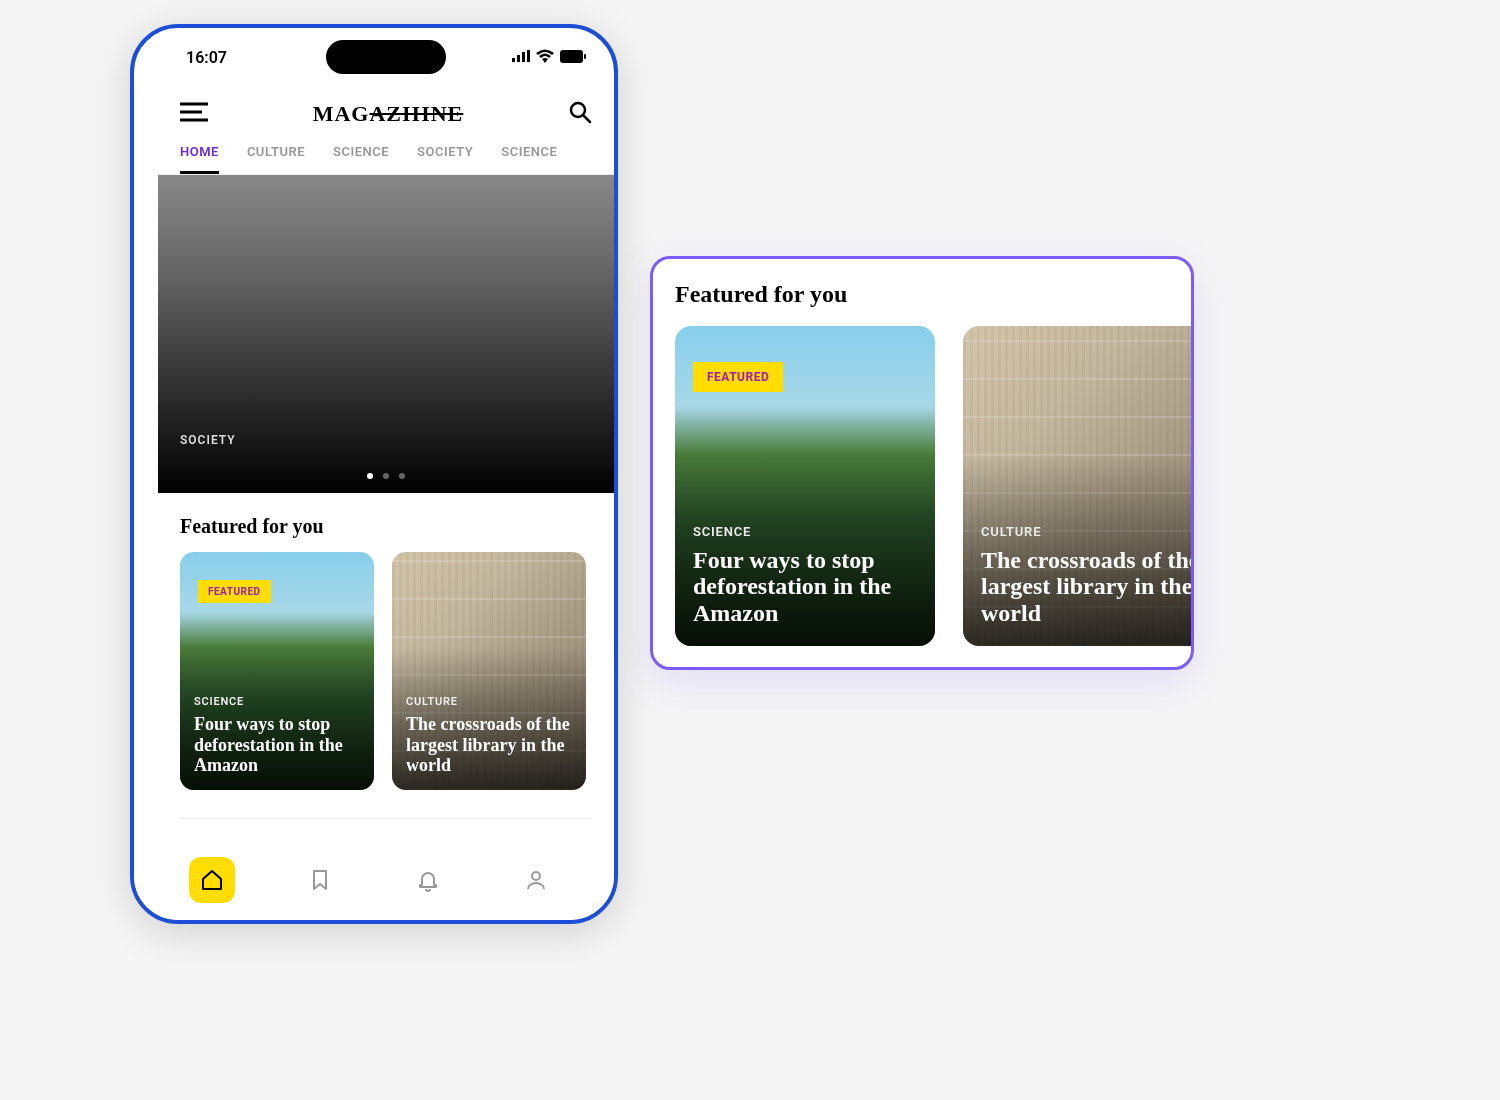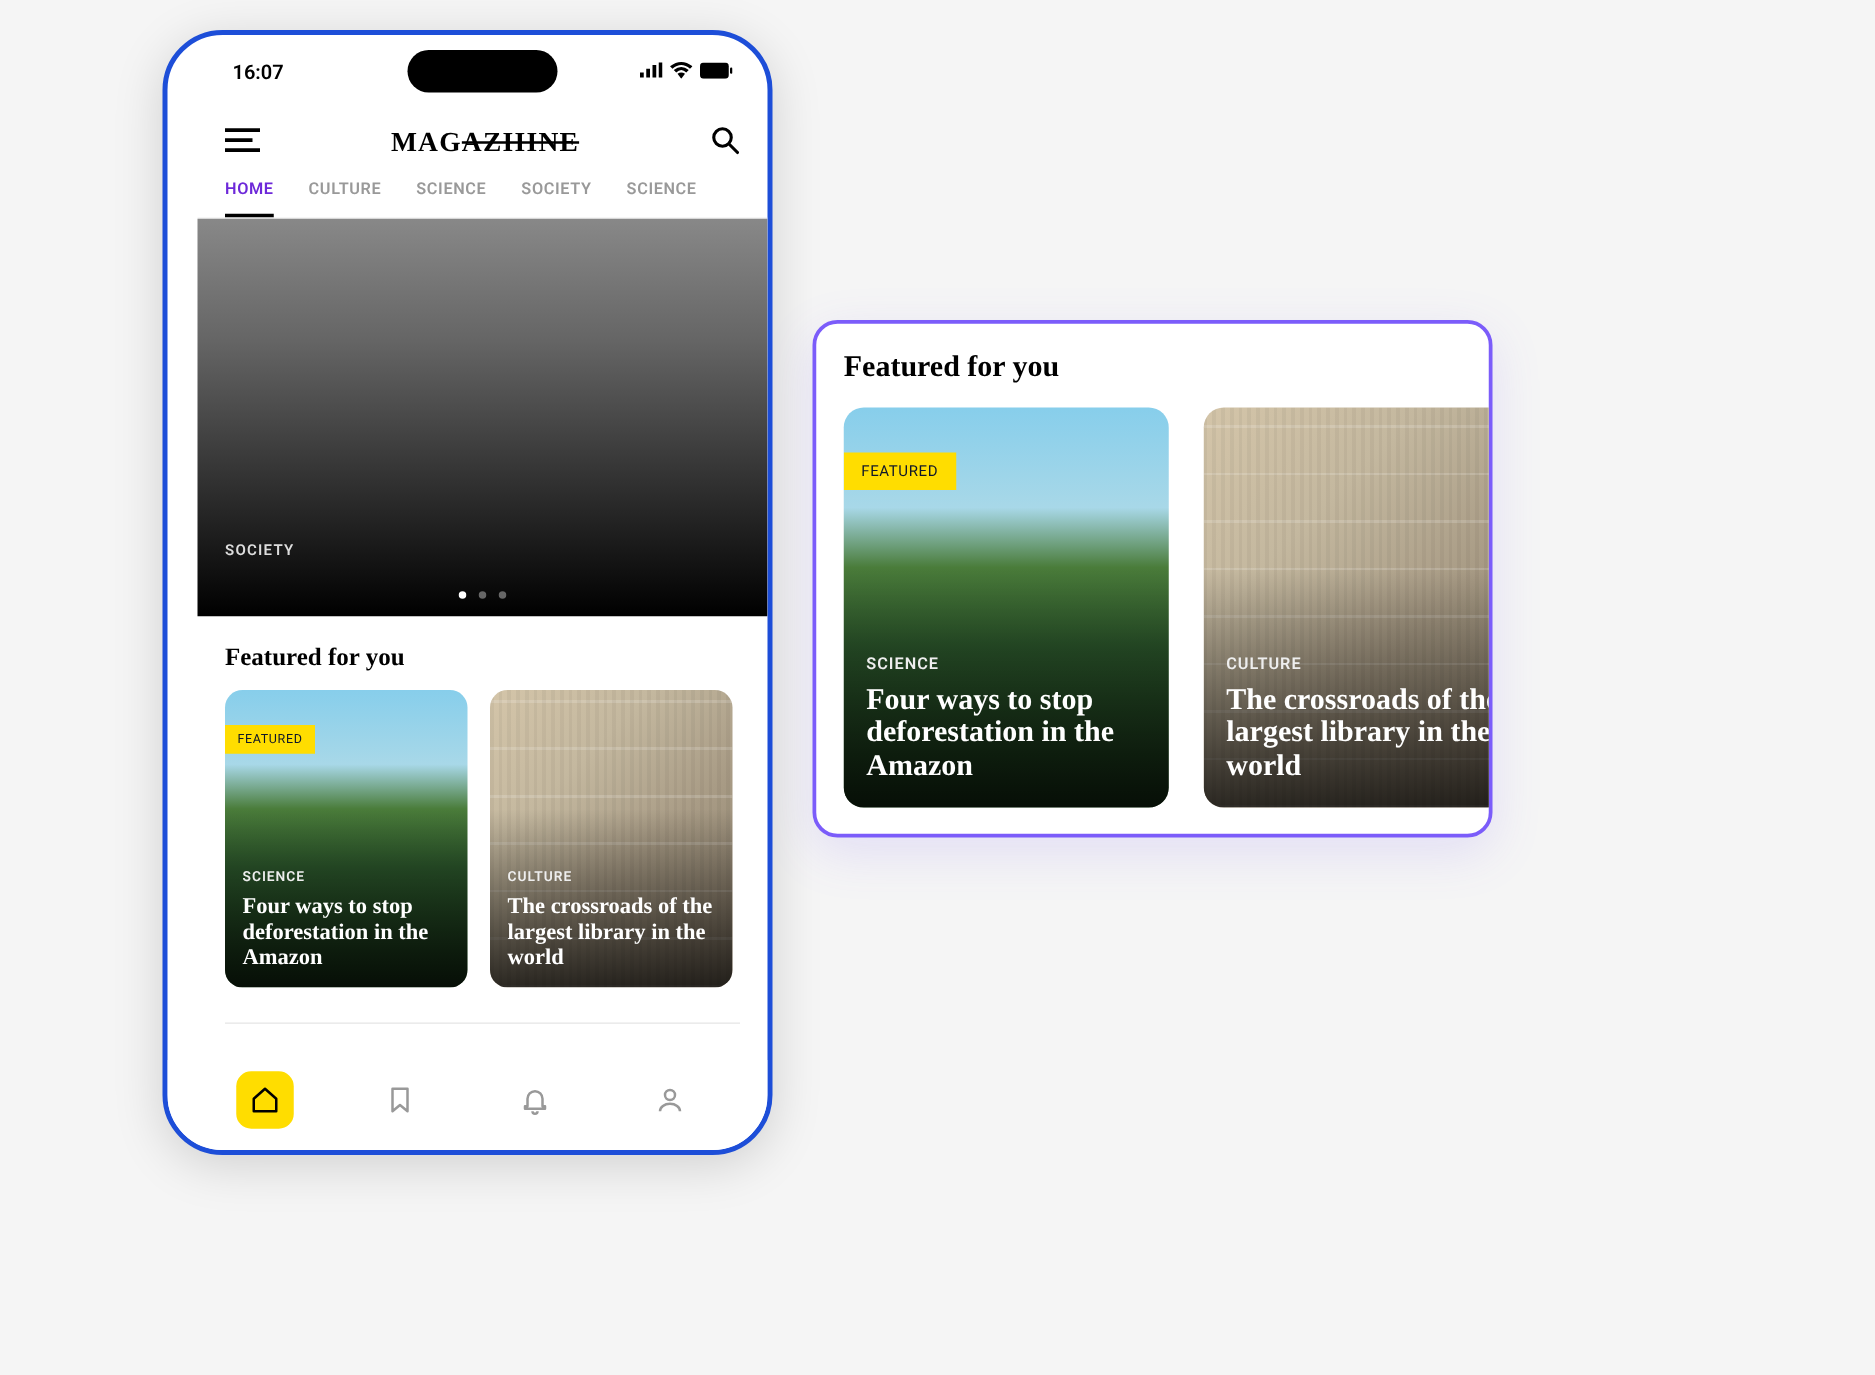--- a/index.html
+++ b/index.html
@@ -209,25 +209,25 @@
       background: linear-gradient(to bottom, #87CEEB 0%, #a8d8e8 25%, #4a7c3a 40%, #2d5a2d 60%, #1a3a1a 100%);
     }
     
     .card-library {
       background: linear-gradient(135deg, #d4c5a9 0%, #c4b89f 30%, #a89b85 60%, #8a7d6a 100%);
     }
     
     .featured-badge {
       position: absolute;
       top: 28px;
-      left: 0;
+      left: 18px;
       background: #FFDD00;
-      color: #0f172a;
+      color: #a21caf;
       font-size: 10px;
-      font-weight: 400;
+      font-weight: 700;
       letter-spacing: 0.5px;
       padding: 6px 10px;
     }
     
     .card-content {
       position: absolute;
       bottom: 14px;
       left: 14px;
       right: 14px;
       color: white;

